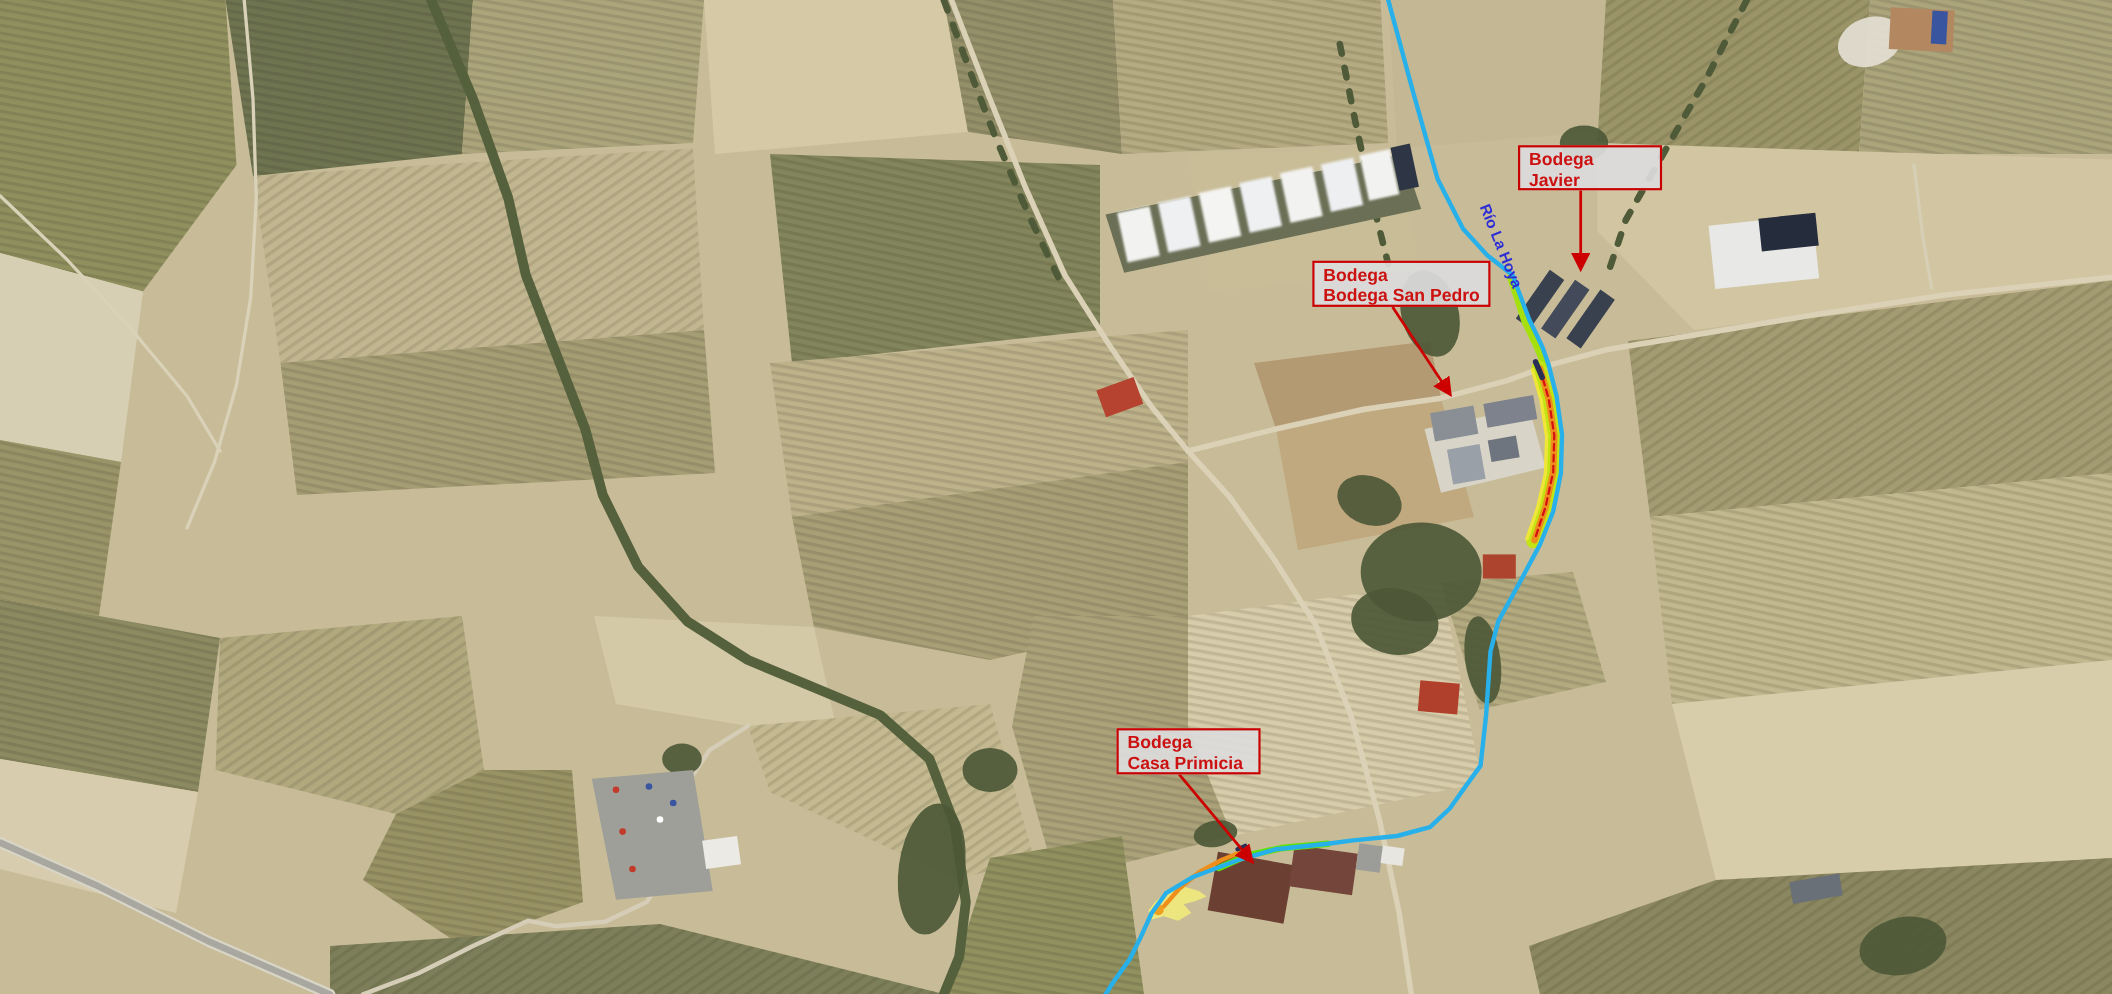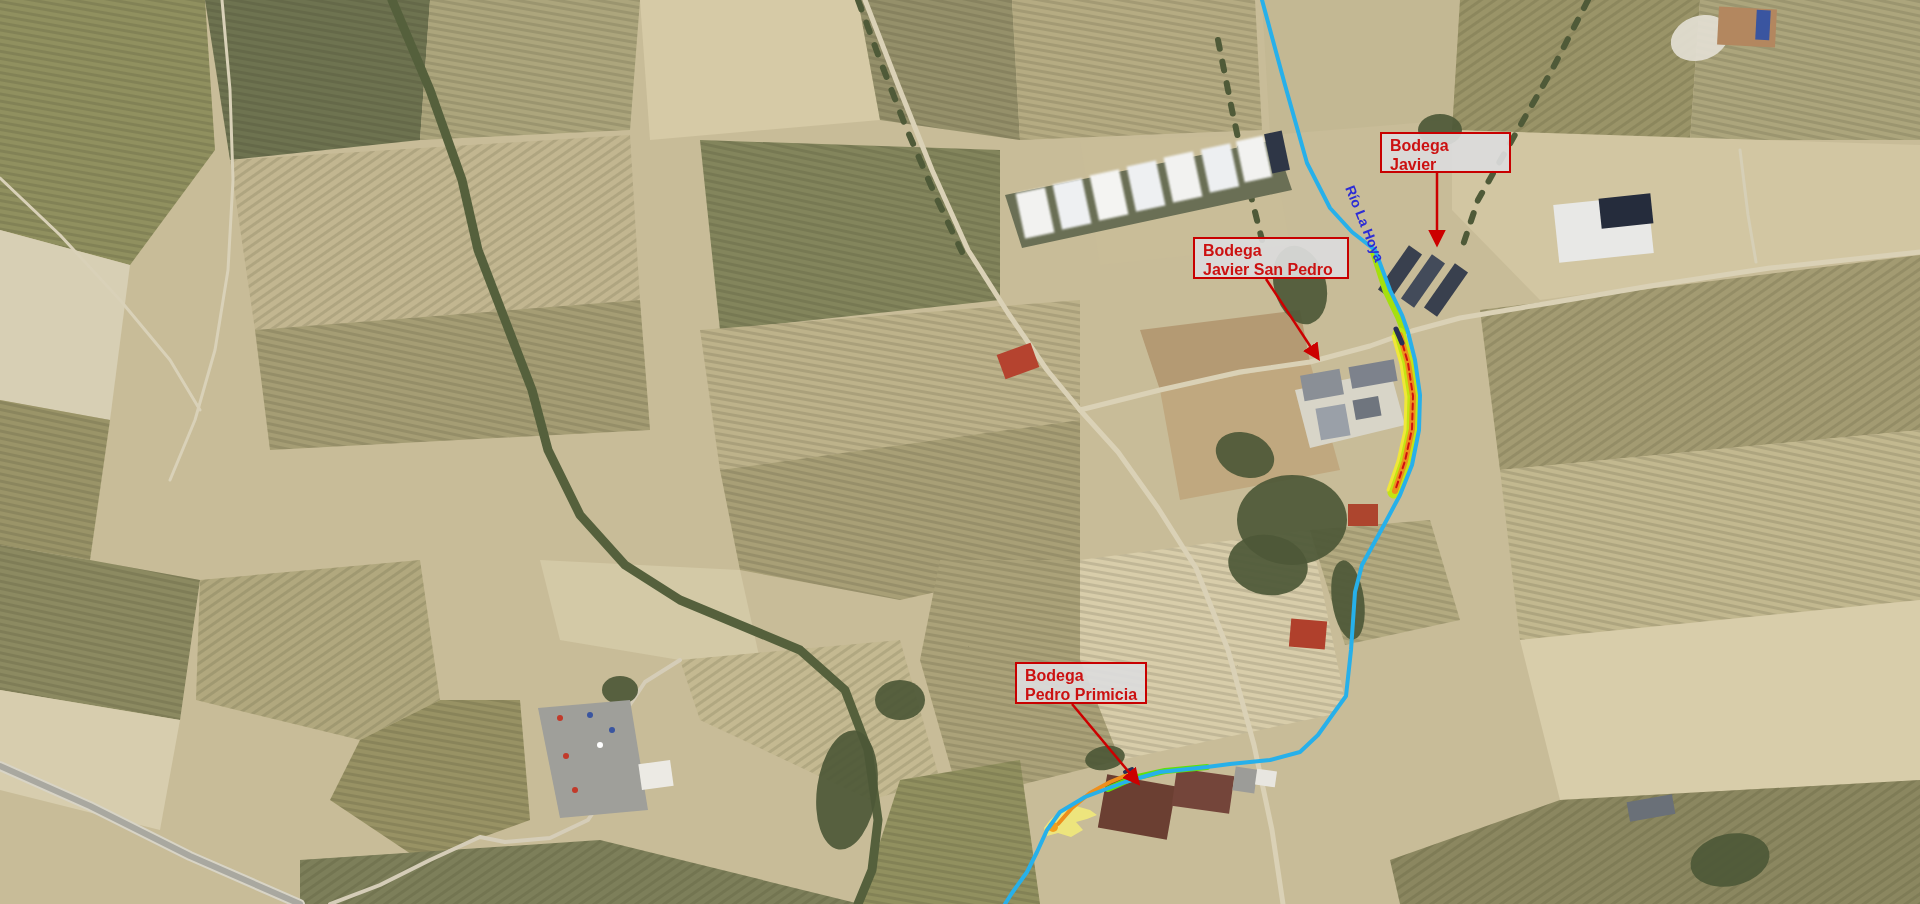--- a/index.html
+++ b/index.html
@@ -182,20 +182,20 @@
         <polyline points="1072,704 1138,783" fill="none" stroke="#cc0000" stroke-width="2.5" marker-end="url(#arrow-red)"></polyline>
       </g>
   </svg>
   <div id="labels">
       <div class="anno-box" style="left: 1368px; top: 132px; min-width: 131px; height: 41px;">
         <div>Bodega</div>
         <div>Javier</div>
       </div>
       <div class="anno-box" style="left: 1181px; top: 237px; min-width: 156px; height: 42px;">
         <div>Bodega</div>
-        <div>Javier San Pedro</div>
+        <div>Bodega San Pedro</div>
       </div>
       <div class="anno-box" style="left: 1003px; top: 662px; min-width: 131px; height: 42px;">
         <div>Bodega</div>
-        <div>Pedro Primicia</div>
+        <div>Casa Primicia</div>
       </div>
     </div>
 </div>
 
 </body></html>

